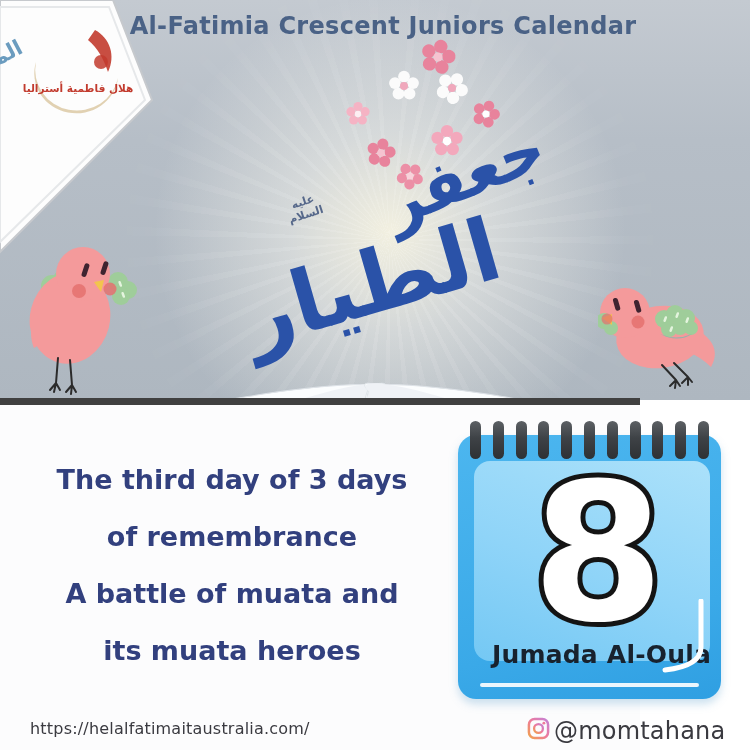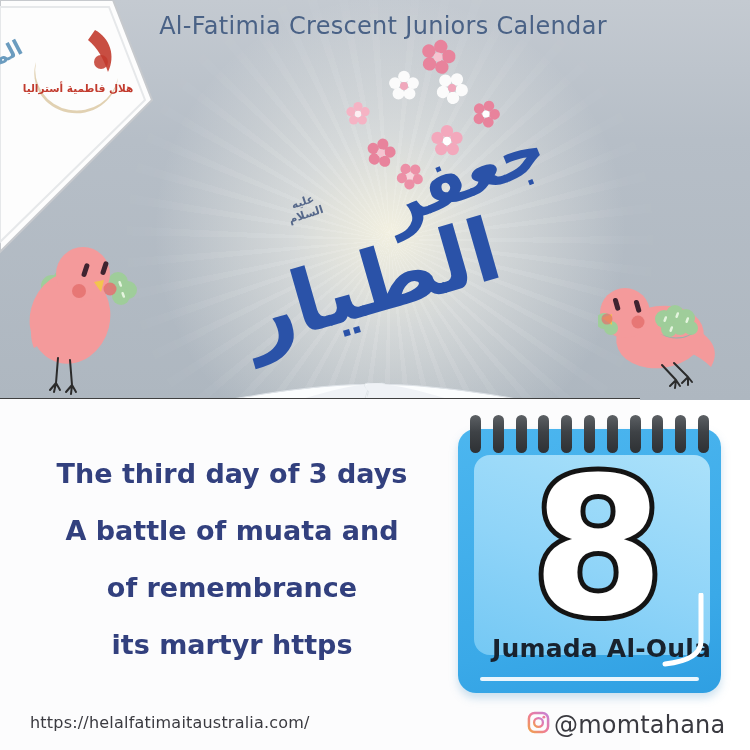--- a/index.html
+++ b/index.html
@@ -18,39 +18,39 @@
   
   .hero{position:absolute;left:0;top:0;width:750px;height:400px;
     background:
       radial-gradient(circle at 52% 58%, rgba(246,243,226,.95) 0%, rgba(240,240,234,.55) 22%, rgba(182,190,199,0) 52%),
       linear-gradient(180deg,#c4cad1 0%, #b6bec7 35%, #aeb7c0 100%);}
   .rays{position:absolute;inset:0;
     background:repeating-conic-gradient(from 0deg at 52% 60%, rgba(255,255,255,0) 0deg 5deg, rgba(255,255,255,.16) 5deg 7deg);
     -webkit-mask-image:radial-gradient(circle at 52% 60%, #000 0%, rgba(0,0,0,.5) 35%, transparent 62%);
     mask-image:radial-gradient(circle at 52% 60%, #000 0%, rgba(0,0,0,.5) 35%, transparent 62%);}
   .hero-title{position:absolute;left:0;top:12px;width:750px;text-align:center;padding-left:16px;
-    font-size:24px;font-weight:normal;color:var(--title-blue);letter-spacing:.3px;}
+    font-size:24px;font-weight:bold;color:var(--title-blue);letter-spacing:.3px;}
 
   .wings-svg{position:absolute;left:0;top:0;}
 
   
   .logo-badge{position:absolute;left:0;top:0;}
 
   
   .callig{position:absolute;left:270px;top:148px;width:270px;height:250px;direction:rtl;}
   .callig .l1{position:absolute;right:-8px;top:-4px;font-size:64px;font-weight:bold;
     color:var(--calligraphy-blue);transform:rotate(-22deg);line-height:1;}
   .callig .l2{position:absolute;right:38px;top:92px;font-size:86px;font-weight:bold;
     color:var(--calligraphy-blue);transform:rotate(-16deg);line-height:1;}
   .callig .honor{position:absolute;right:218px;top:48px;width:34px;font-size:11px;line-height:1.15;
     font-weight:bold;color:#56688a;transform:rotate(-18deg);text-align:center;}
 
   
   .bottom{position:absolute;left:0;top:398px;width:640px;height:352px;
-    background:#fcfcfd;border-top:1px solid #404040;}
+    background:#fcfcfd;border-top:7px solid #404040;}
   .message{position:absolute;left:22px;top:46px;width:420px;text-align:center;}
   .message .line{height:57px;line-height:57px;font-size:27px;font-weight:bold;color:var(--message-navy);}
 
   
   .calendar{position:absolute;left:458px;top:16px;width:263px;height:278px;}
   .cal-body{position:absolute;left:0;top:14px;right:0;bottom:0;border-radius:18px;
     background:linear-gradient(165deg,#4cb6ef 0%, #3aa9e8 70%, #2f9fe2 100%);
     box-shadow:0 5px 9px rgba(110,170,210,.35);}
   .cal-inner{position:absolute;left:16px;top:26px;right:11px;bottom:38px;border-radius:16px;
     background:linear-gradient(200deg,#abe1fa 0%, var(--calendar-inner) 55%, #74c8f4 100%);}
@@ -224,23 +224,23 @@
       <circle cx="101" cy="62" r="7" fill="var(--logo-red)" opacity=".85"></circle>
       <text x="24" y="52" font-size="21" font-weight="bold" fill="var(--logo-blue)" transform="rotate(-28 24 52)" direction="rtl">الممتحنة</text>
       <text x="78" y="92" font-size="10.5" font-weight="bold" fill="var(--logo-red)" text-anchor="middle" direction="rtl">هلال فاطمية أستراليا</text>
     </svg>
   </div>
 
   <div class="bottom">
 
     <div class="message">
       <div class="line">The third day of 3 days</div>
+      <div class="line">of remembrance</div>
       <div class="line">A battle of muata and</div>
-      <div class="line">of remembrance</div>
-      <div class="line">its martyr https</div>
+      <div class="line">its muata heroes</div>
     </div>
 
     <div class="calendar">
       <div class="cal-body">
         <div class="cal-inner"></div>
         <div class="cal-underline"></div>
       </div>
       <div class="rings">
         <div class="ring"></div>
           <div class="ring"></div>

